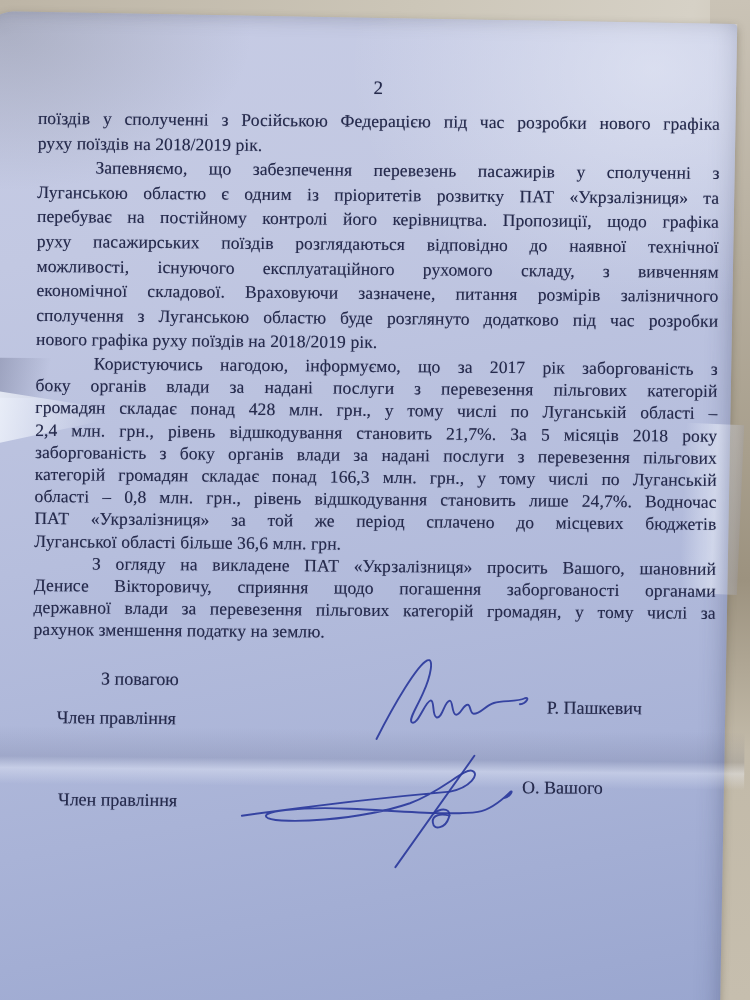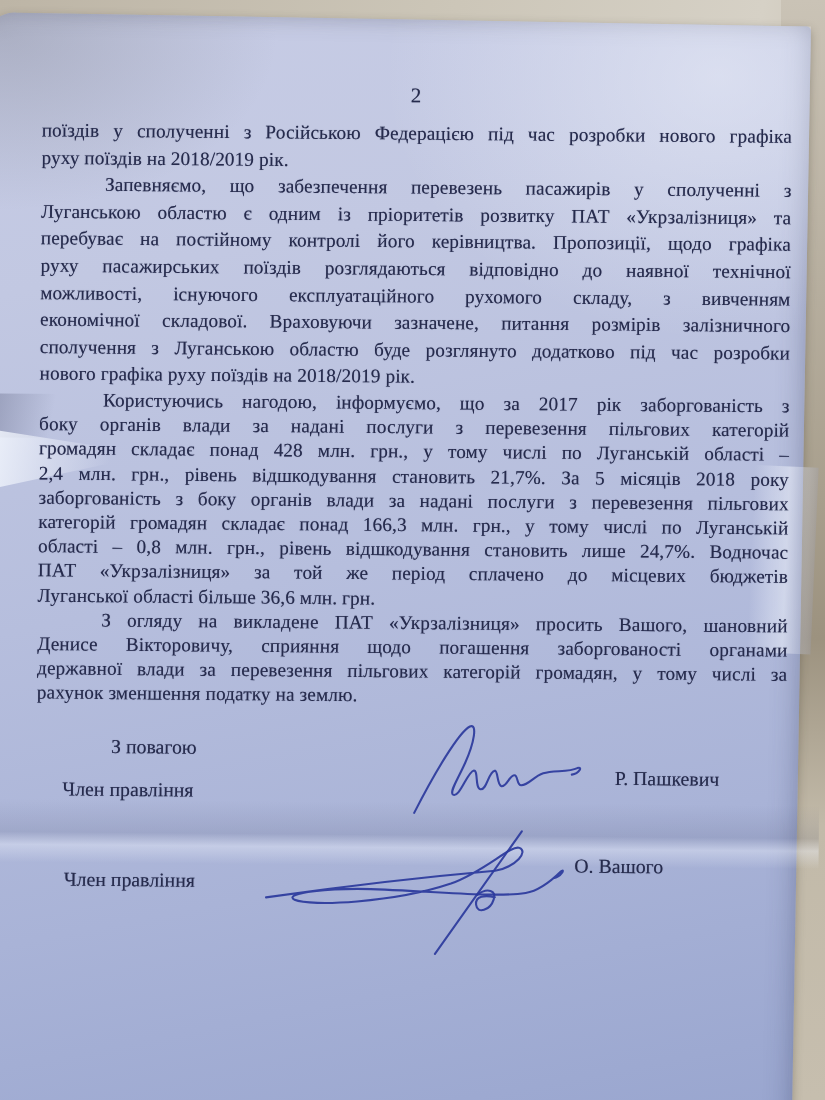--- a/index.html
+++ b/index.html
@@ -74,21 +74,21 @@
   .para.p-b{line-height:22.2px;}
   .line{text-align:justify;text-align-last:justify;}
   .line.last{text-align-last:left;}
   .para.indent .line:first-child{text-indent:58px;}
   .signoff-item{
     position:absolute;font-size:18px;white-space:nowrap;
     text-shadow:0 0 .7px rgba(38,43,77,.55);
   }
   .closing{left:106px;top:668px;}
   .title1{left:62px;top:707px;}
-  .name1{left:564px;top:693px;}
+  .name1{left:552px;top:693px;}
   .title2{left:64px;top:789px;}
   .name2{left:528px;top:773px;}
   .sig{position:absolute;}
   .sig1{left:376px;top:648px;}
   .sig2{left:244px;top:748px;}
   .sig path{fill:none;stroke:#2b3a9c;stroke-width:1.9;stroke-linecap:round;stroke-linejoin:round;opacity:.92;}
 </style>
 </head>
 <body>
 

